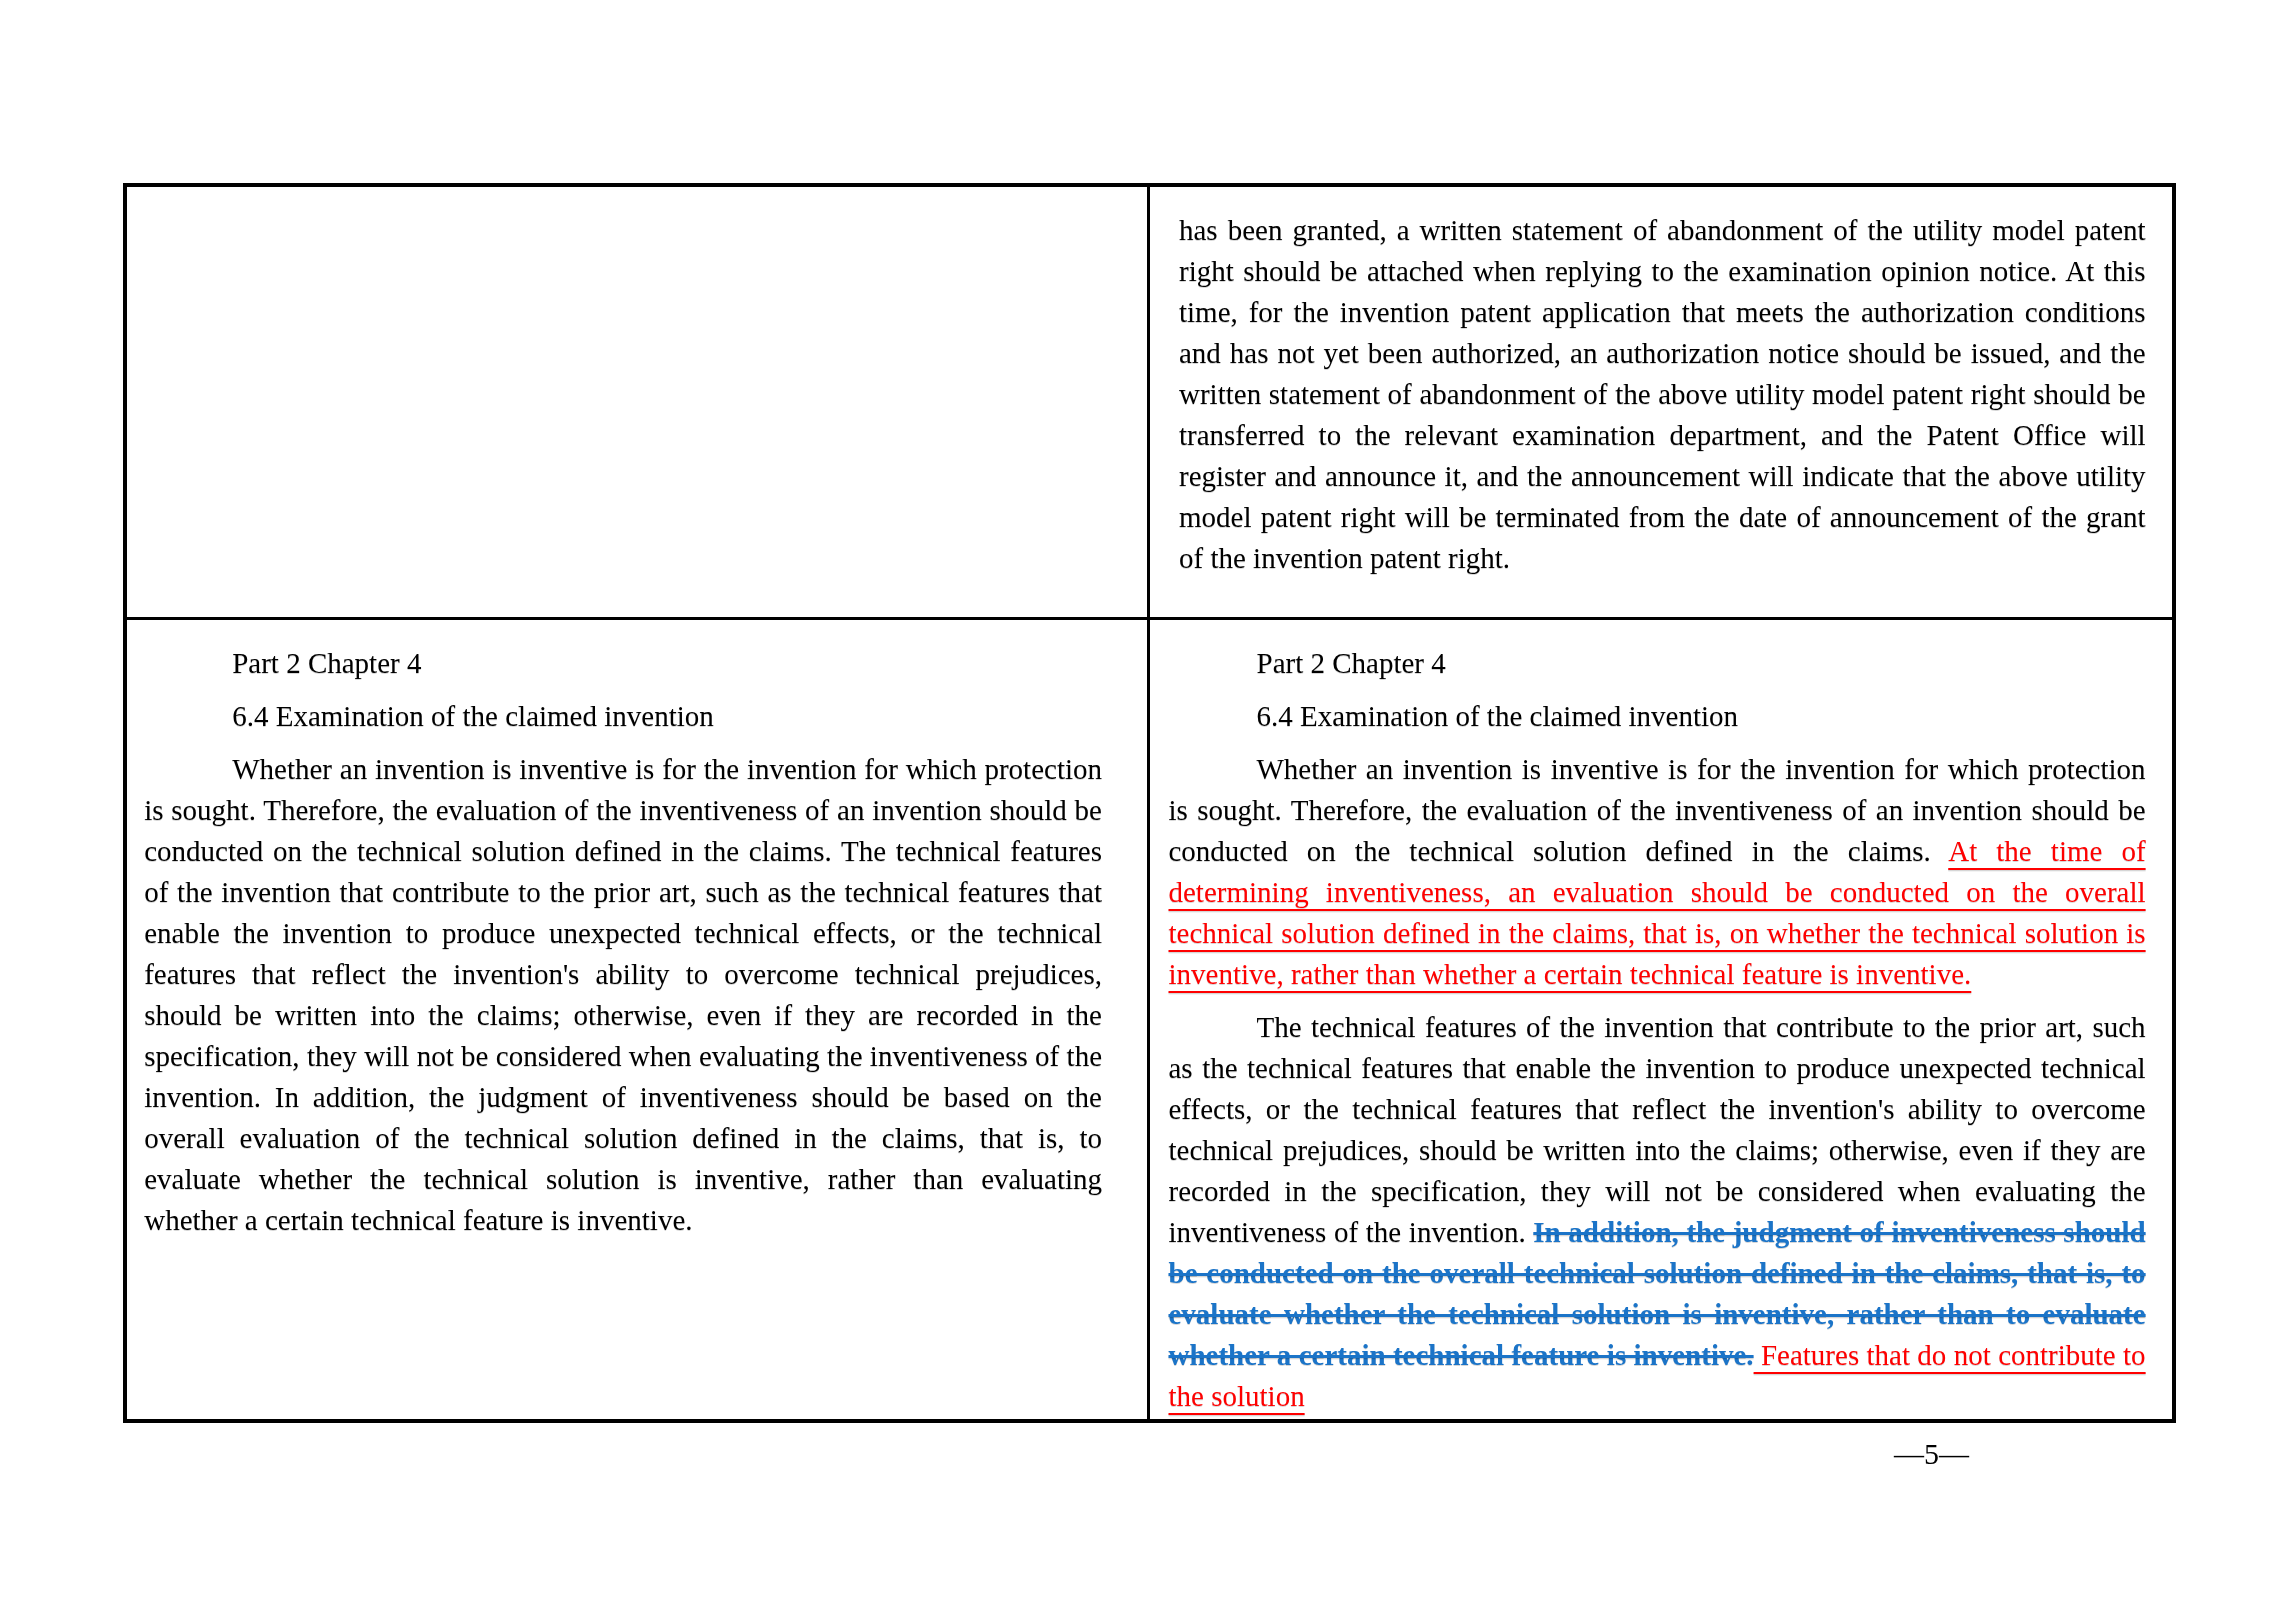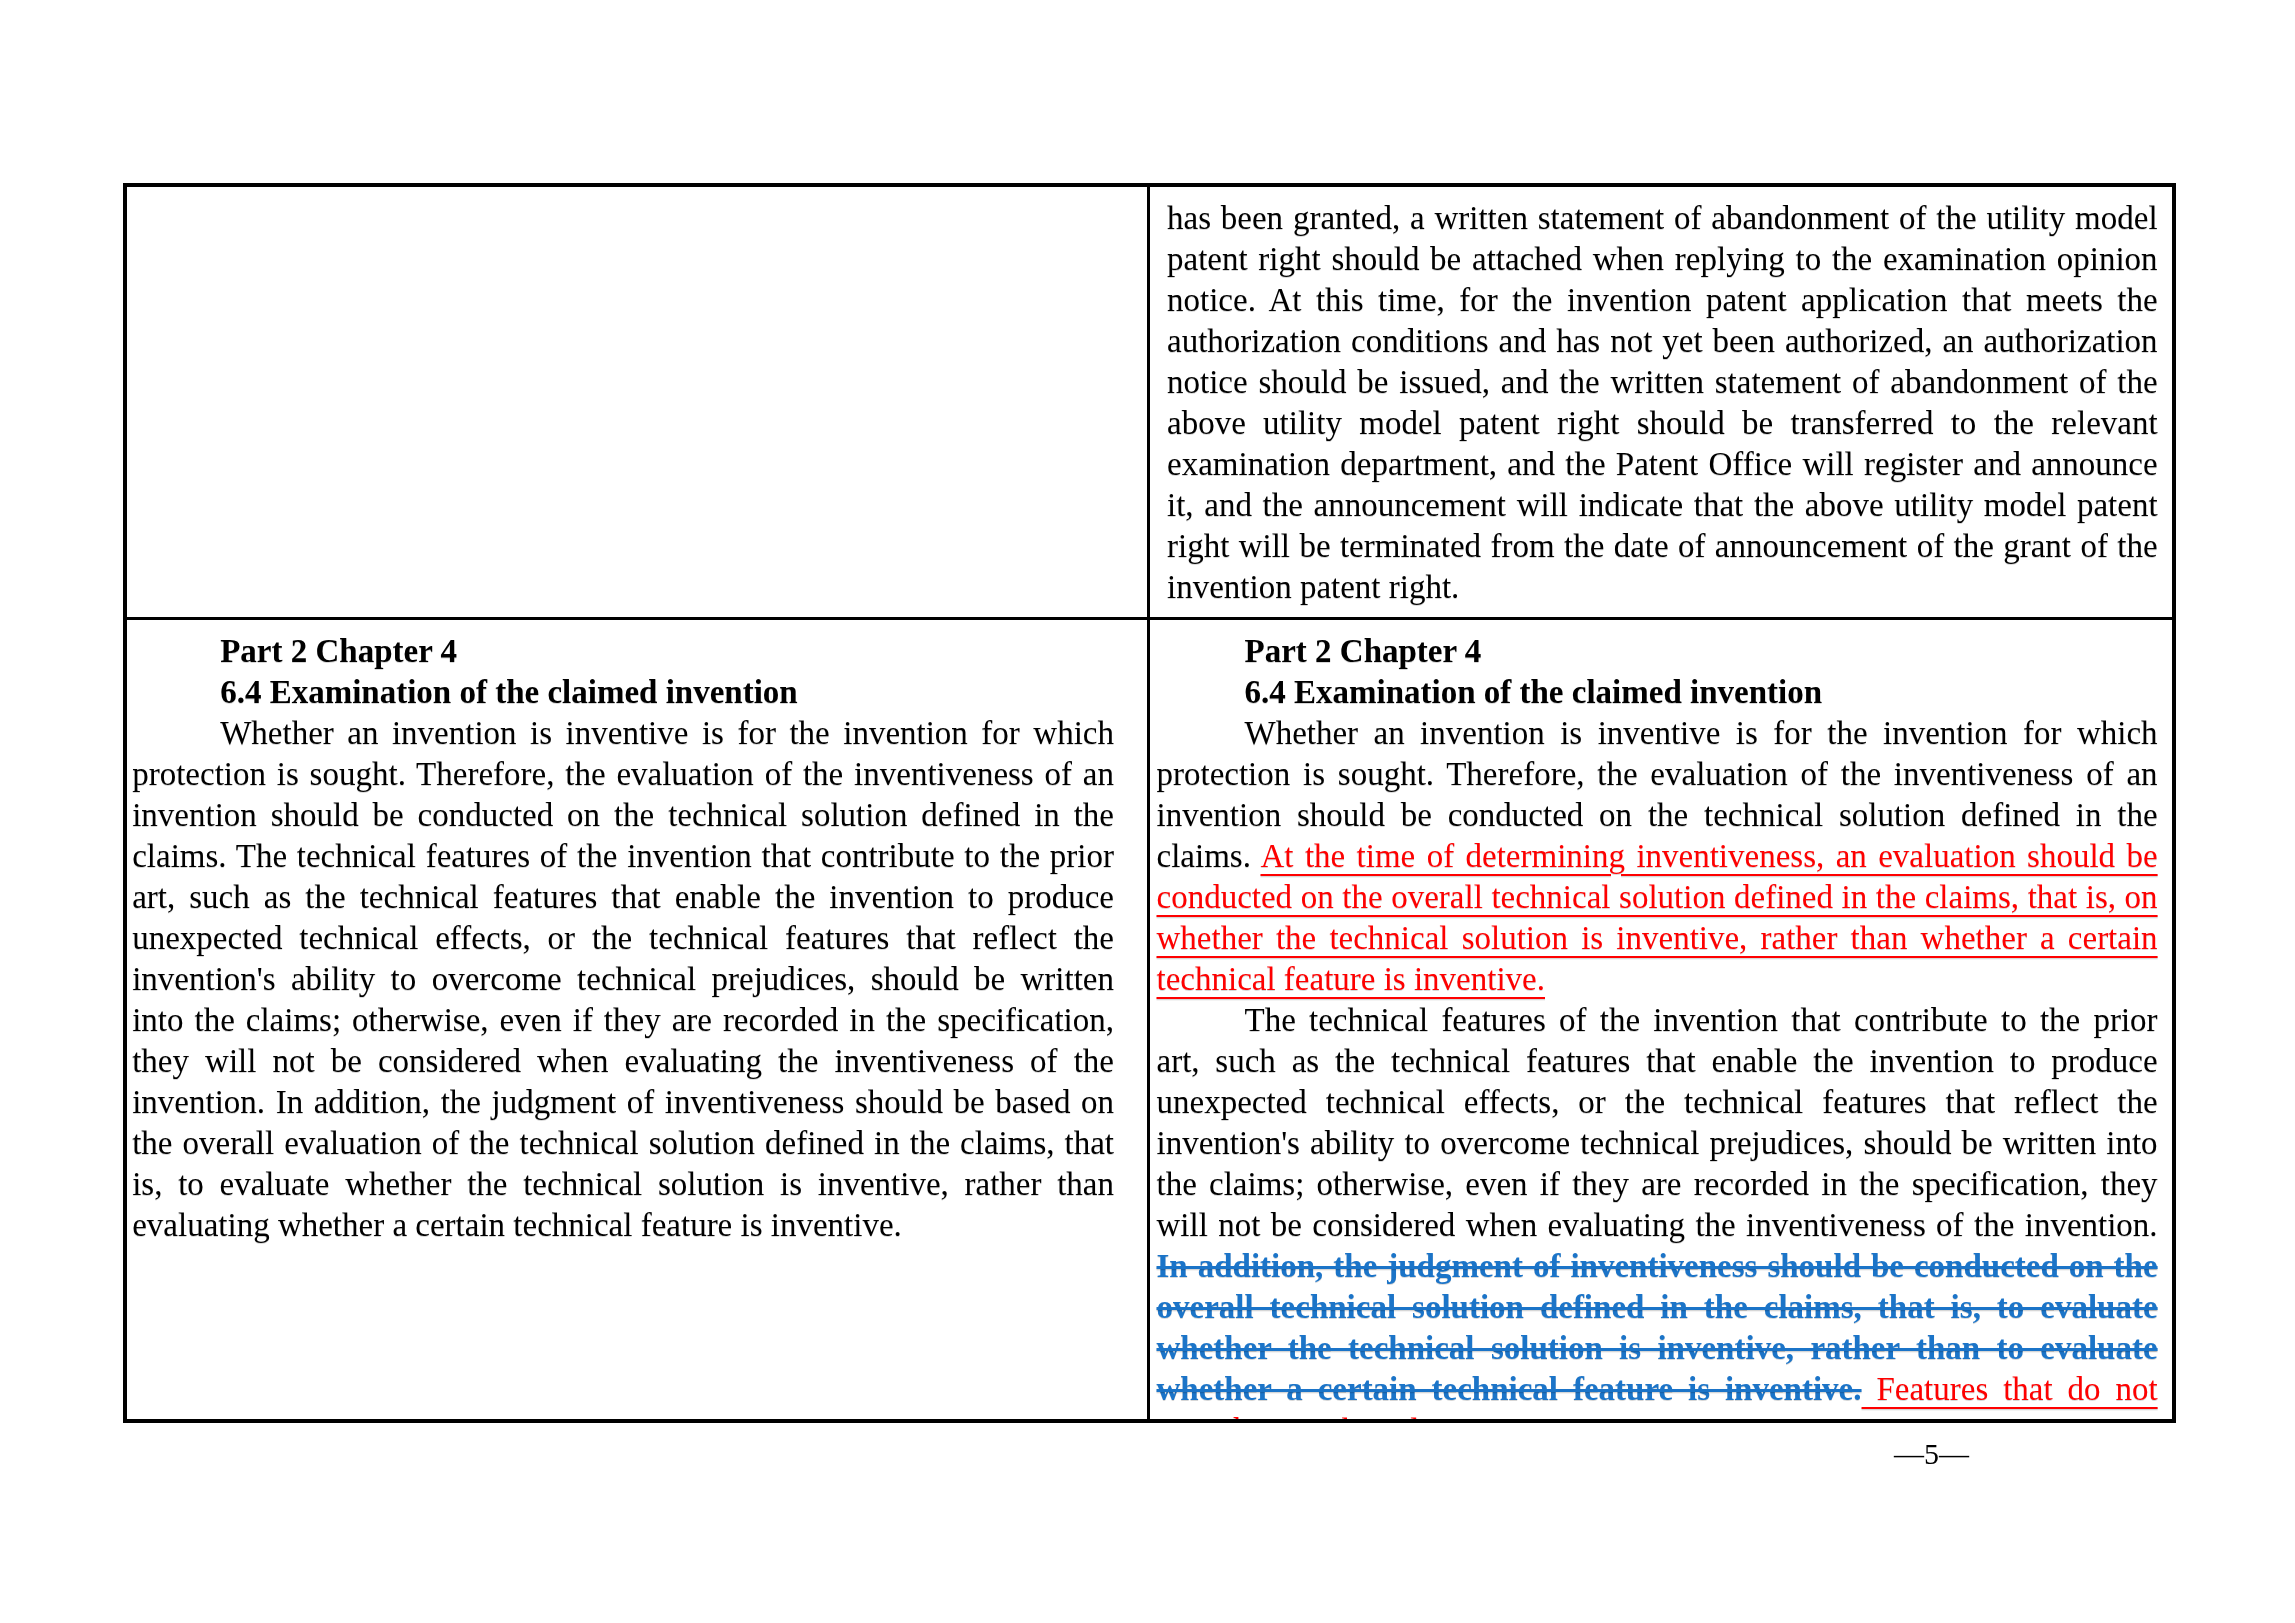--- a/index.html
+++ b/index.html
@@ -34,29 +34,29 @@
     box-sizing:border-box;
     overflow:hidden;
   }
   .cell.colL{border-right:3.9px solid #000;}
   .cell.rowT{border-bottom:3.9px solid #000;}
   .cell.tl{}
   .cell.tr{padding:10.5px 14.4px 0 17px;}
   .cell.bl{padding:10.5px 33px 0 5.2px;}
   .cell.br{padding:10.5px 14.4px 0 6.5px;}
   .doc-table p{
-    margin:0;
-    font-size:33px;
+    margin:12px;
+    font-size:29px;
     line-height:41px;
     text-align:justify;
     text-shadow:0 1.3px 0 rgba(0,0,0,0.16);
   }
   .indent{text-indent:88px;}
   .heading{
-    font-weight:bold;
+    font-weight:normal;
     text-indent:88px;
   }
   .ins{
     color:var(--ins);
     text-decoration:underline;
     text-decoration-thickness:2px;
     text-underline-offset:6.5px;
     text-decoration-color:var(--ins);
   }
   .del{

